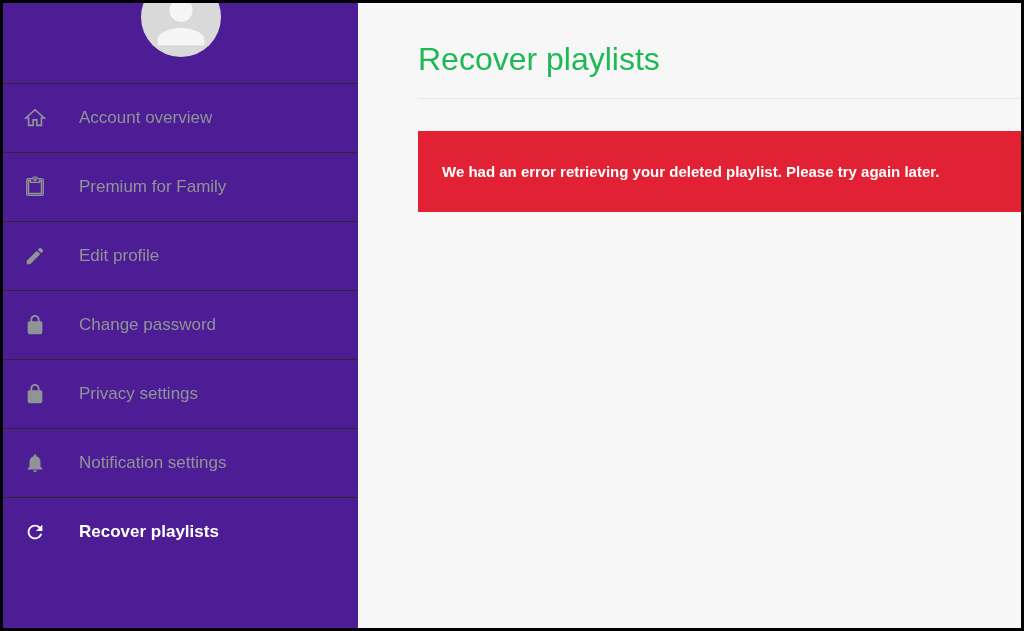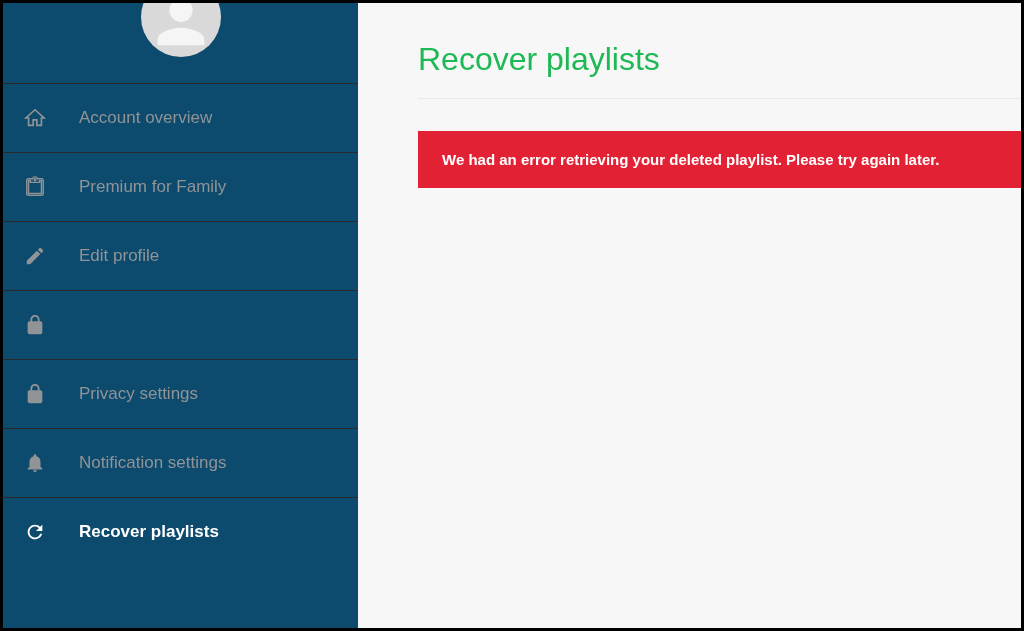--- a/index.html
+++ b/index.html
@@ -11,21 +11,21 @@
       font-family: -apple-system, BlinkMacSystemFont, "Segoe UI", Helvetica, Arial, sans-serif;
       width: 1024px;
       height: 631px;
       overflow: hidden;
       border: 3px solid #000;
       display: flex;
       background: #f7f7f7;
     }
     .sidebar {
       width: 355px;
-      background: #0c4a6e;
+      background: #4c1d95;
       display: flex;
       flex-direction: column;
       height: 100%;
     }
     .avatar-section {
       display: flex;
       justify-content: center;
       padding: 0 0 20px 0;
       position: relative;
       height: 80px;
@@ -90,21 +90,21 @@
       margin-bottom: 20px;
     }
     .divider {
       border: none;
       border-top: 1px solid #e8e8e8;
       margin-bottom: 32px;
     }
     .error-banner {
       background: #e22134;
       color: #ffffff;
-      padding: 20px 24px;
+      padding: 32px 24px;
       font-size: 15px;
       font-weight: 600;
     }
   </style>
 </head>
 <body>
 
 <div class="sidebar">
   <div class="avatar-section">
     <div class="avatar">
@@ -137,20 +137,21 @@
           </svg>
       </span>
       <span>Edit profile</span>
     </li>
     <li class="nav-item">
       <span class="nav-icon">
         <svg viewBox="0 0 24 24">
             <path d="M18 8h-1V6c0-2.76-2.24-5-5-5S7 3.24 7 6v2H6c-1.1 0-2 .9-2 2v10c0 1.1.9 2 2 2h12c1.1 0 2-.9 2-2V10c0-1.1-.9-2-2-2zM9 6c0-1.66 1.34-3 3-3s3 1.34 3 3v2H9V6z"></path>
           </svg>
       </span>
+      <span>Change password</span>
     </li>
     <li class="nav-item">
       <span class="nav-icon">
         <svg viewBox="0 0 24 24">
             <path d="M18 8h-1V6c0-2.76-2.24-5-5-5S7 3.24 7 6v2H6c-1.1 0-2 .9-2 2v10c0 1.1.9 2 2 2h12c1.1 0 2-.9 2-2V10c0-1.1-.9-2-2-2zM9 6c0-1.66 1.34-3 3-3s3 1.34 3 3v2H9V6z"></path>
           </svg>
       </span>
       <span>Privacy settings</span>
     </li>
     <li class="nav-item">

